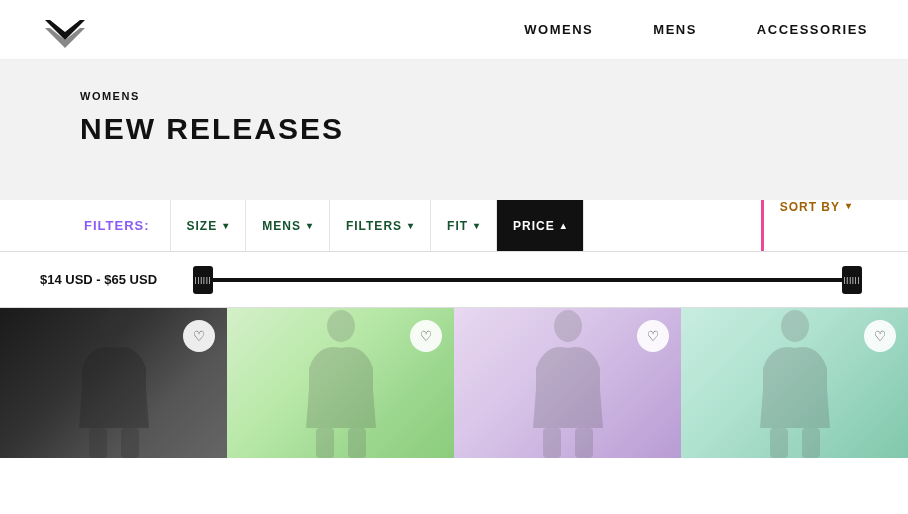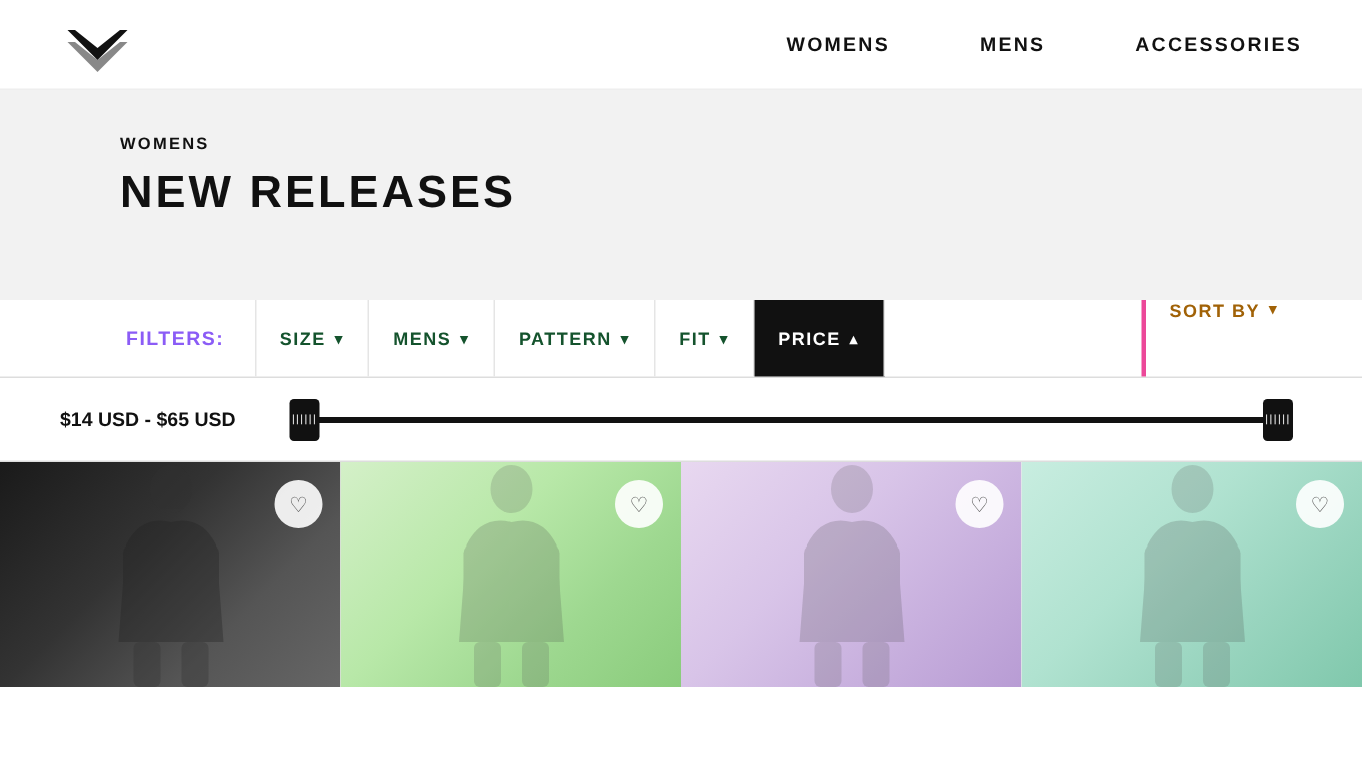--- a/index.html
+++ b/index.html
@@ -245,21 +245,21 @@
 
   <button class="filter-btn">
     <span>SIZE</span>
     <span class="chevron">▾</span>
   </button>
   <button class="filter-btn">
     <span>MENS</span>
     <span class="chevron">▾</span>
   </button>
   <button class="filter-btn">
-    <span>PATTERN</span>
+    <span>FILTERS</span>
     <span class="chevron">▾</span>
   </button>
   <button class="filter-btn">
     <span>FIT</span>
     <span class="chevron">▾</span>
   </button>
   <button class="filter-btn active">
     <span>PRICE</span>
     <span class="chevron">▴</span>
   </button>

